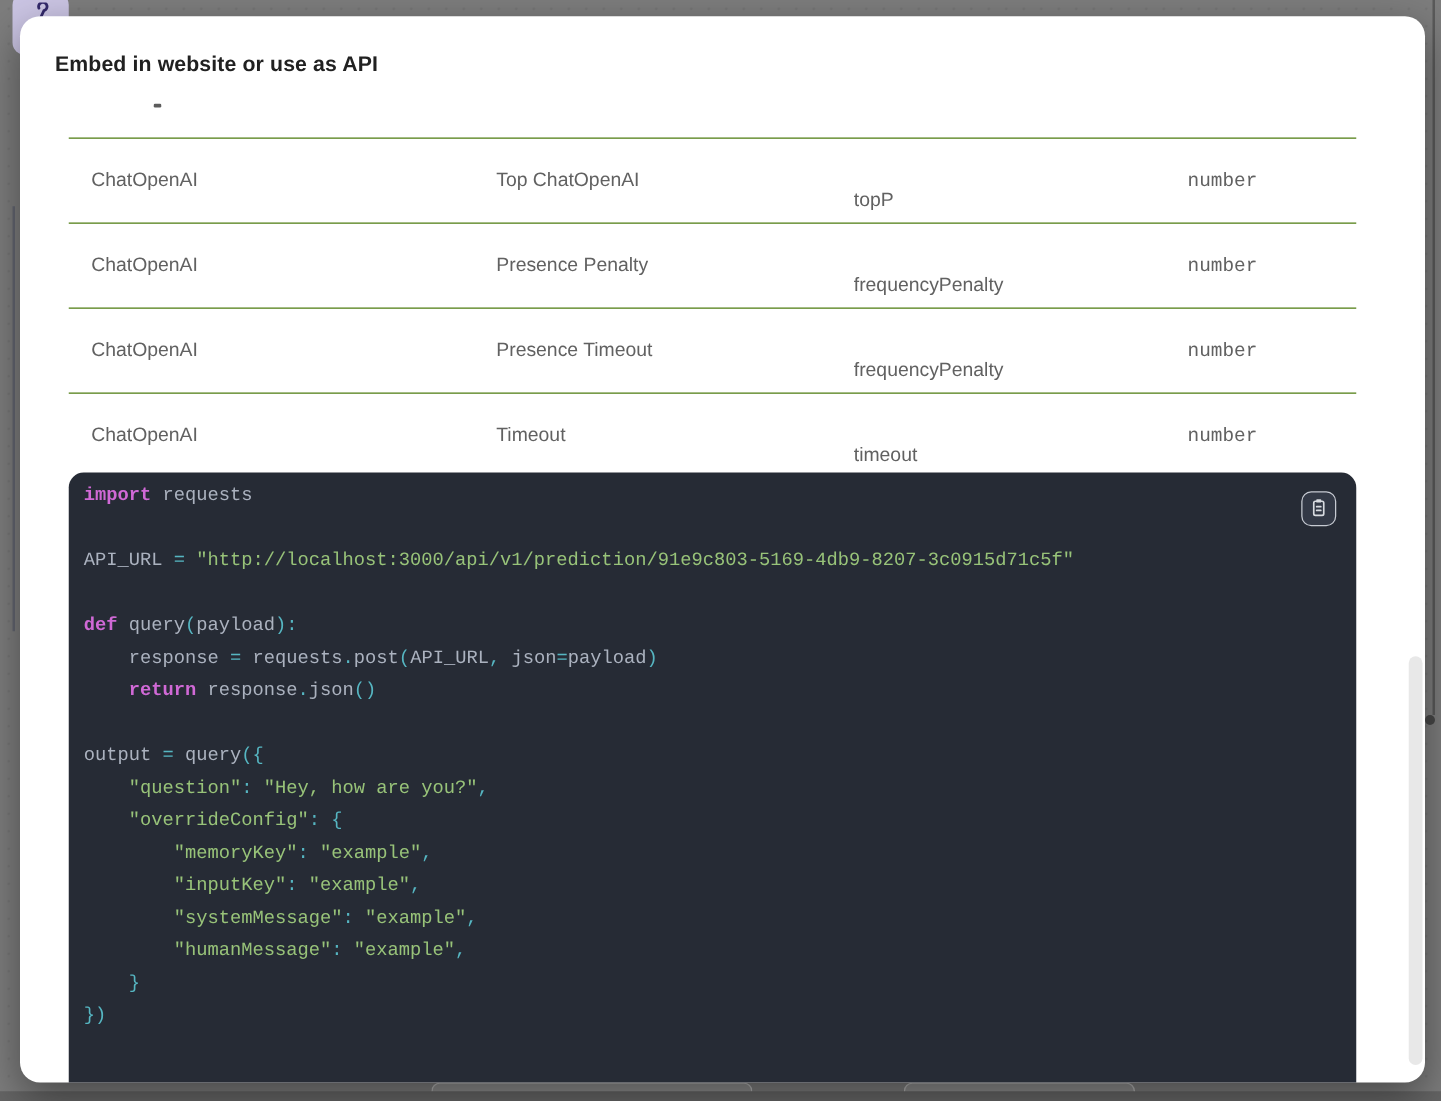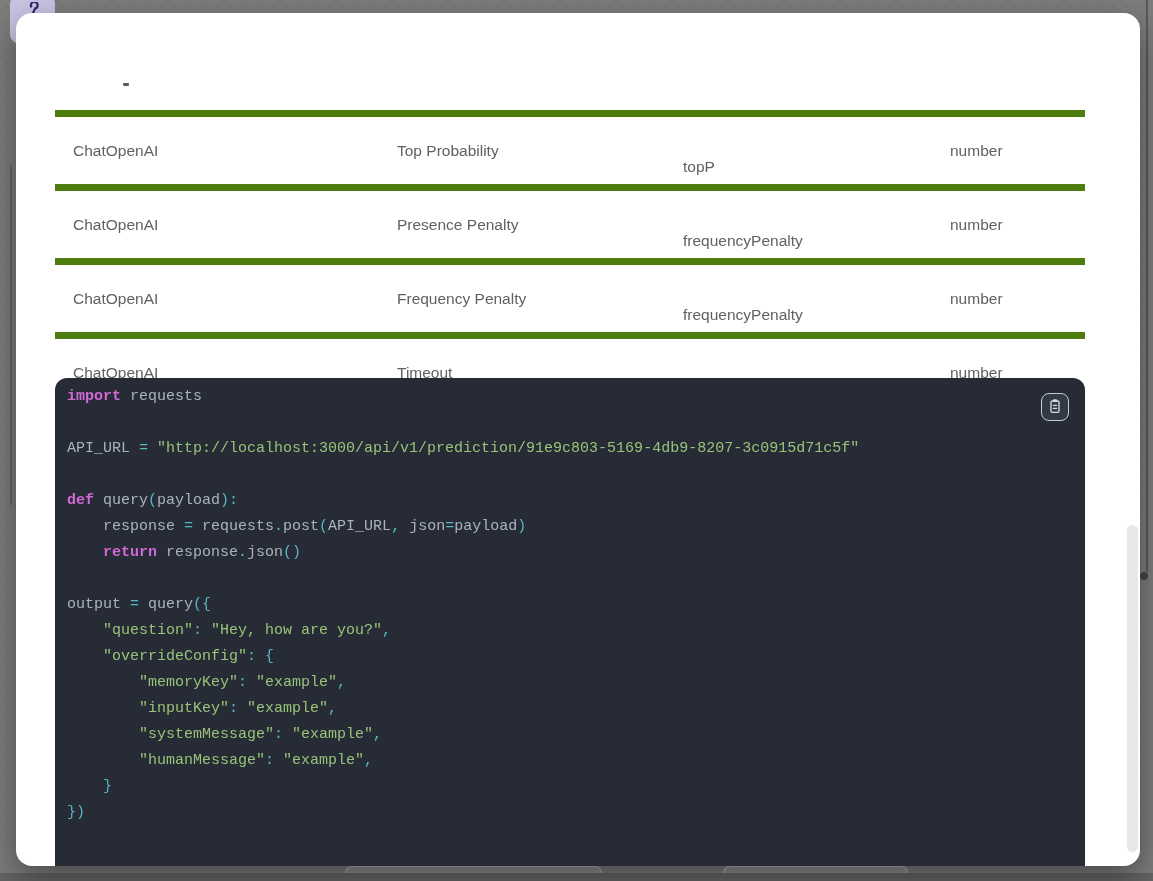--- a/index.html
+++ b/index.html
@@ -24,24 +24,24 @@
     background-image:radial-gradient(circle,#484848 1px,rgba(0,0,0,0) 1.3px);
     background-size:14px 14px;background-position:4px 3px;}
   
   .modal{position:absolute;left:16px;top:13px;width:1124px;height:853px;background:#ffffff;
     border-radius:16px;box-shadow:0 12px 34px rgba(0,0,0,.42);overflow:hidden;}
   .modal-title{position:absolute;left:28px;top:27px;font-size:17px;line-height:24px;
     font-weight:700;color:#212121;letter-spacing:.1px;}
   .clip-fragment{position:absolute;left:107px;top:70px;width:6px;height:3px;background:#5c5c5c;border-radius:1px;}
   
   .ptable{position:absolute;left:39px;top:97px;width:1030px;}
-  .trow{position:relative;height:67px;border-top:7px solid #4d7c0f;}
+  .trow{position:relative;height:67px;border-top:1px solid #4d7c0f;}
   .trow span{position:absolute;top:50%;transform:translateY(-50%);
     font-size:15.5px;color:#616161;white-space:nowrap;}
-  .col1{left:18px;} .col2{left:342px;} .col3{left:628px;margin-top:16px;} .col4{left:895px;}
+  .col1{left:18px;} .col2{left:342px;} .col3{left:628px;margin-top:16px;} .col4{left:895px;font-family:Liberation Mono, monospace;}
   
   .codeblock{position:absolute;left:39px;top:365px;width:1030px;height:556px;
     background:#262b35;border-radius:12px;overflow:hidden;}
   .code{position:absolute;left:12px;top:6px;font-family:"Liberation Mono","DejaVu Sans Mono",monospace;
     font-size:15px;line-height:26px;white-space:pre;}
   .code-line{height:26px;}
   .tok-p{color:#abb2bf;}
   .tok-k{color:#d069d6;font-weight:700;}
   .tok-s{color:#98c379;}
   .tok-o{color:#56b6c2;}
@@ -66,38 +66,39 @@
     </span>
   </div>
   <div class="bg-wire-left"></div>
   <div class="bg-wire-right"></div>
   <div class="bg-wire-dot"></div>
   <div class="bg-card c1"></div>
   <div class="bg-card c2"></div>
   <div class="bg-footer"></div>
 
   <div class="modal">
+    <div class="modal-title">Embed in website or use as API</div>
     <div class="clip-fragment"></div>
 
     <div class="ptable">
         <div class="trow">
           <span class="col1">ChatOpenAI</span>
-          <span class="col2">Top Probability</span>
+          <span class="col2">Top ChatOpenAI</span>
           <span class="col3">topP</span>
           <span class="col4">number</span>
         </div>
         <div class="trow">
           <span class="col1">ChatOpenAI</span>
           <span class="col2">Presence Penalty</span>
           <span class="col3">frequencyPenalty</span>
           <span class="col4">number</span>
         </div>
         <div class="trow">
           <span class="col1">ChatOpenAI</span>
-          <span class="col2">Frequency Penalty</span>
+          <span class="col2">Presence Timeout</span>
           <span class="col3">frequencyPenalty</span>
           <span class="col4">number</span>
         </div>
         <div class="trow">
           <span class="col1">ChatOpenAI</span>
           <span class="col2">Timeout</span>
           <span class="col3">timeout</span>
           <span class="col4">number</span>
         </div>
       </div>

